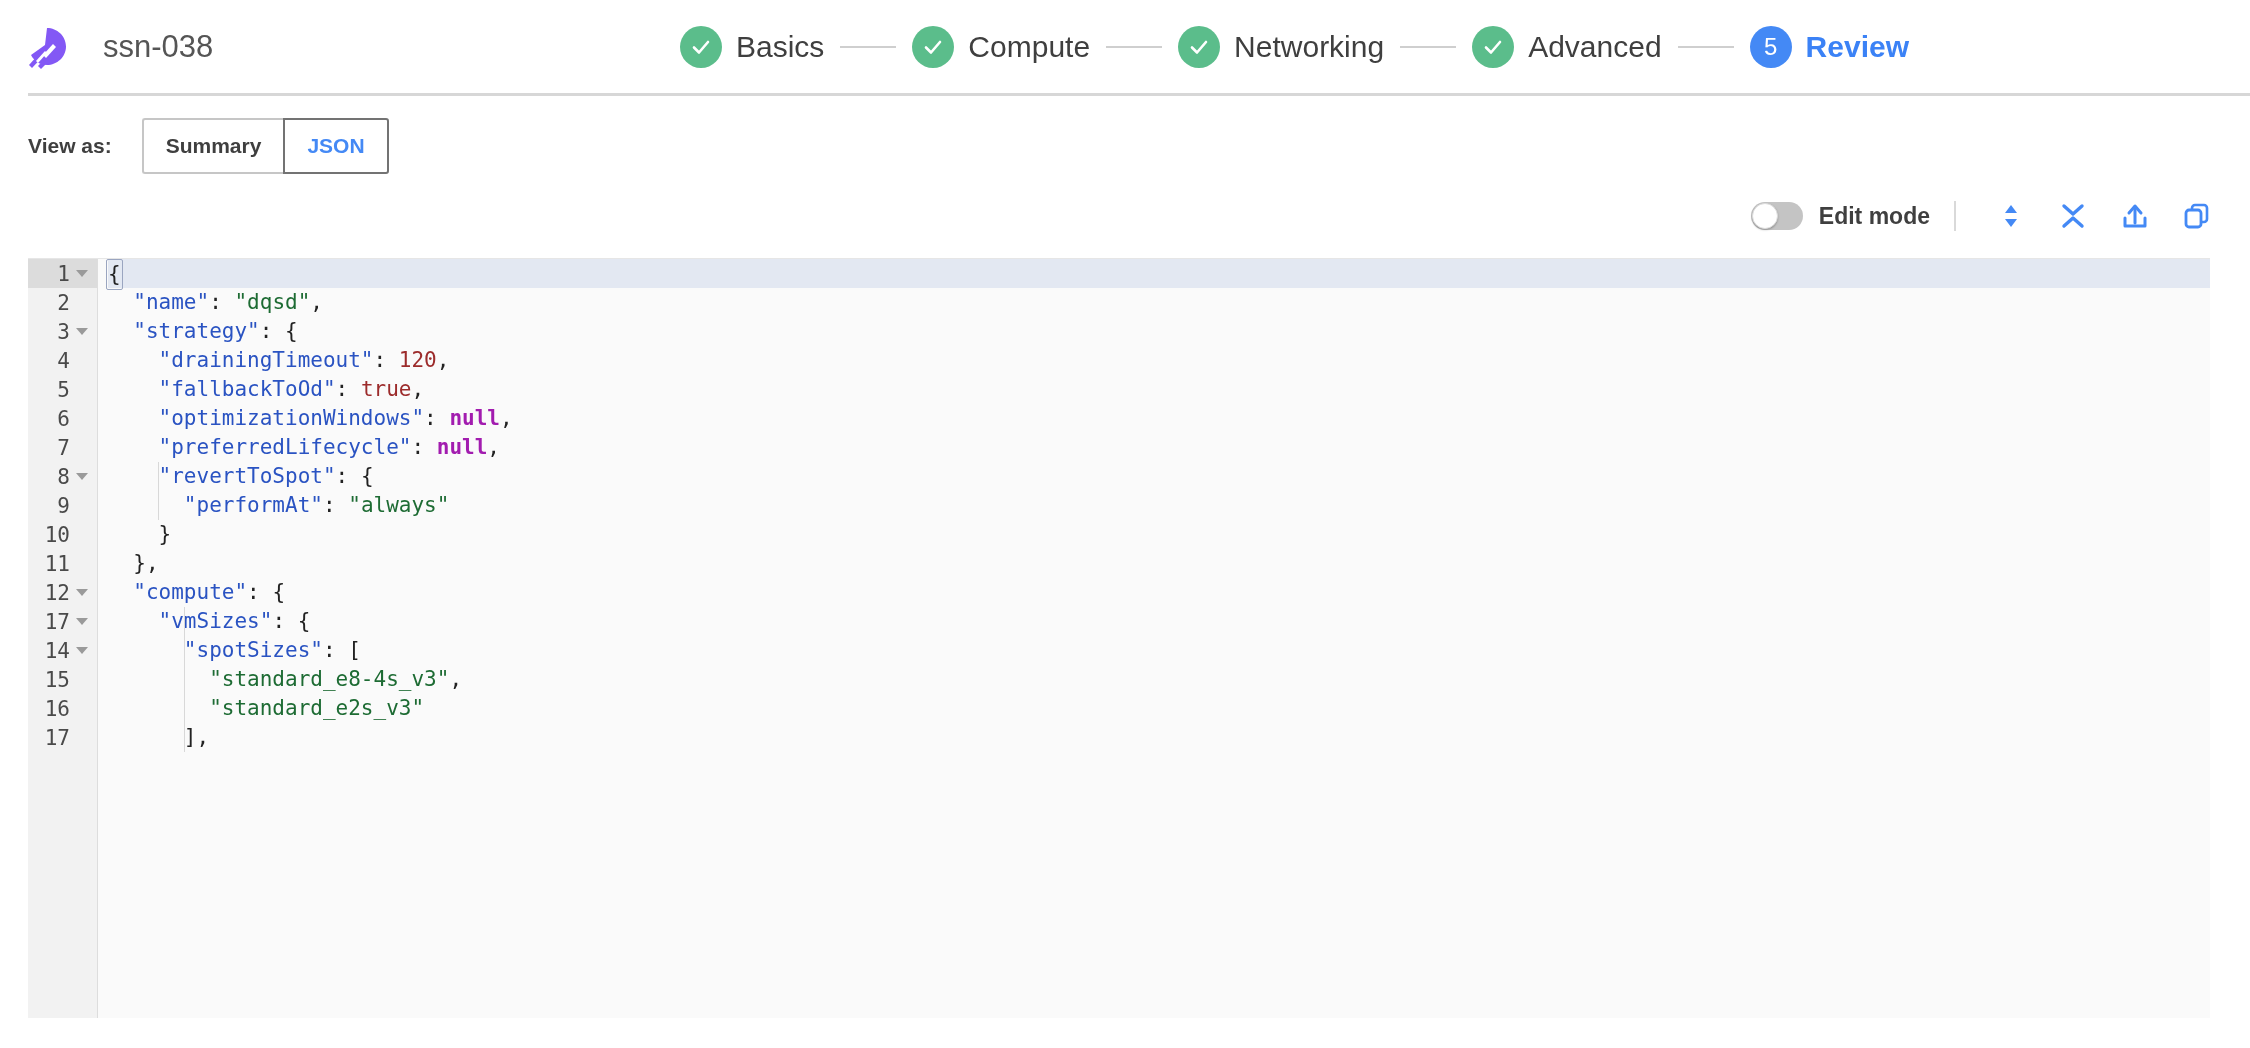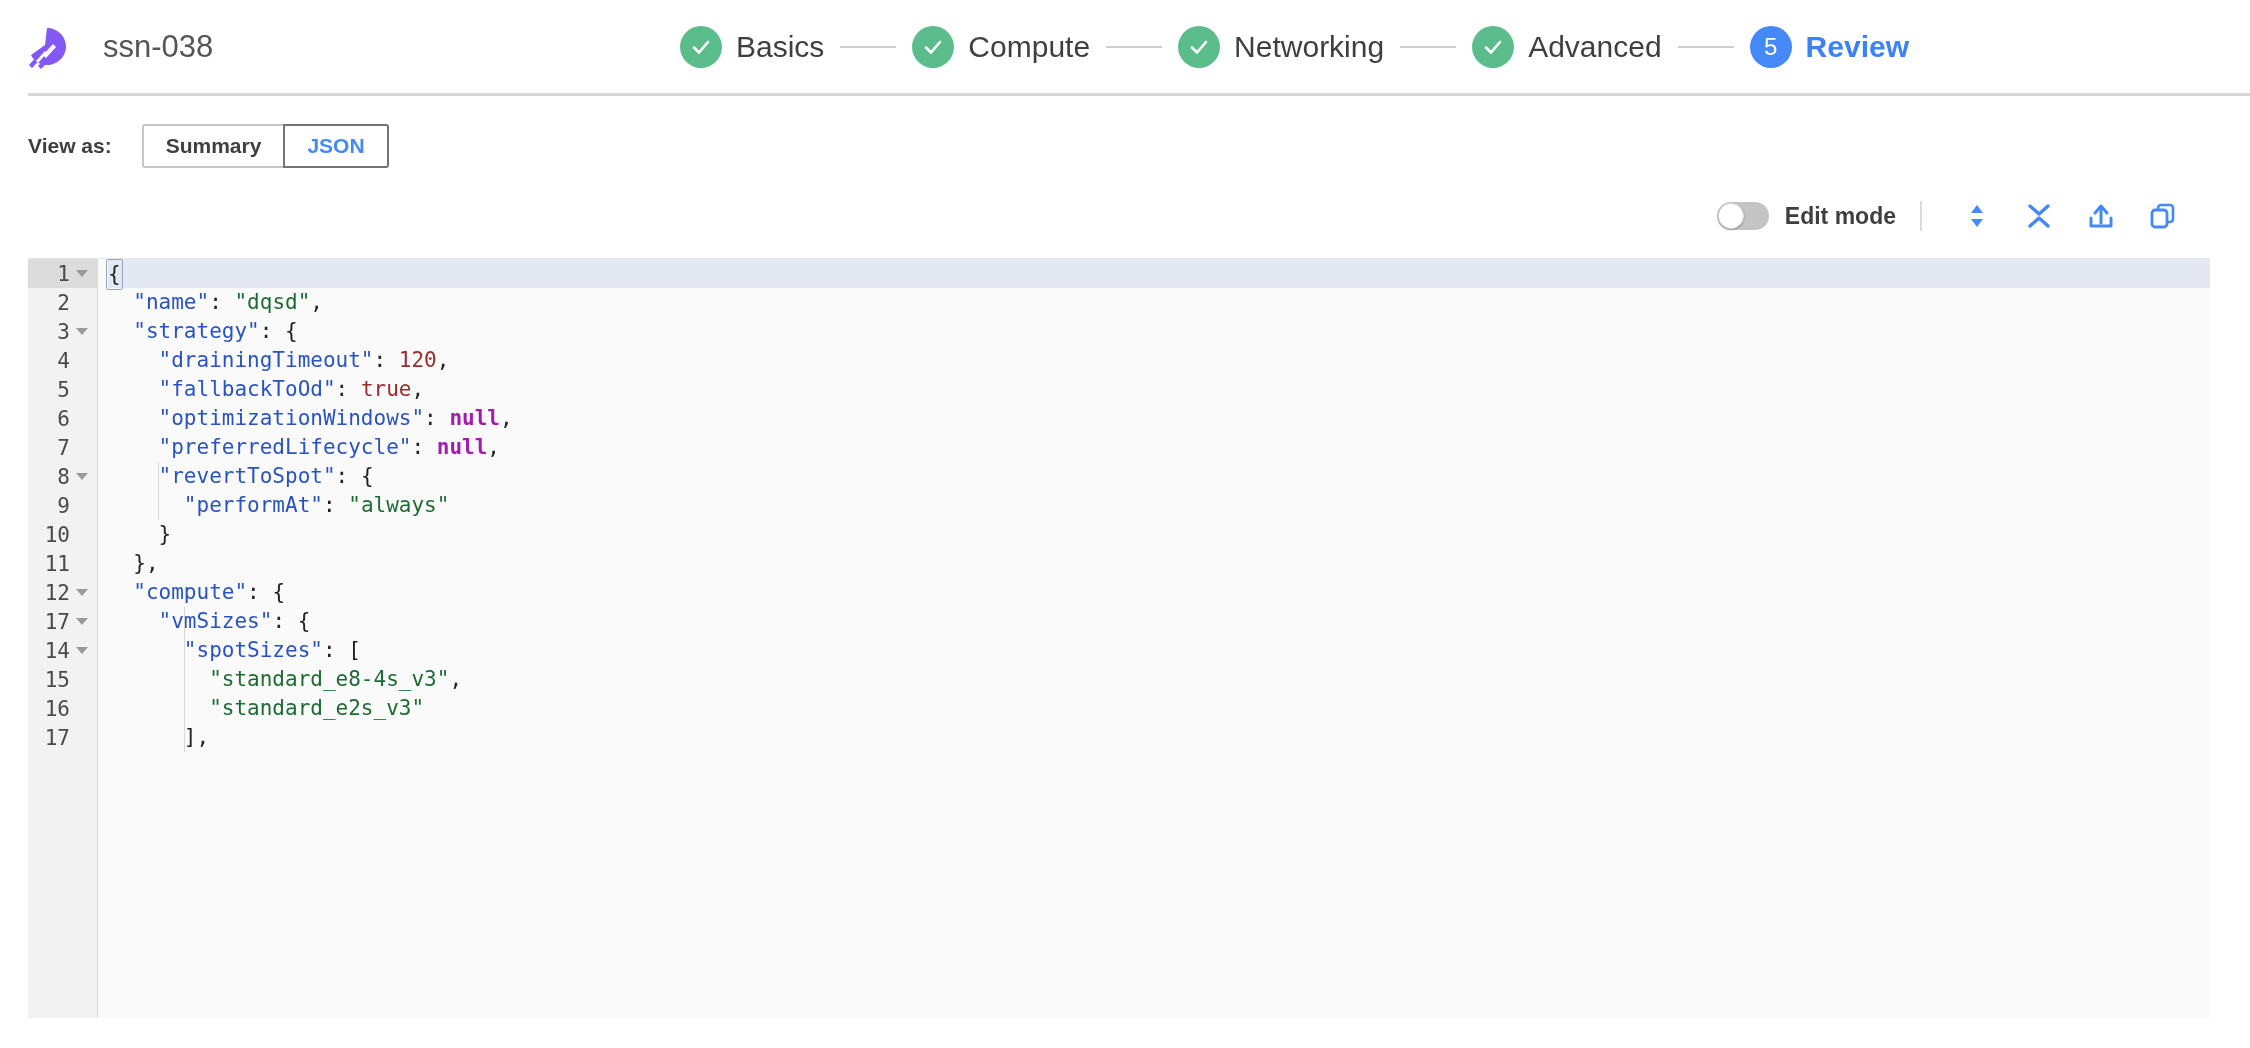--- a/index.html
+++ b/index.html
@@ -112,21 +112,21 @@
     height: 60px;
   }
   .viewas-label {
     font-size: 21px;
     font-weight: bold;
     color: #3f3f3f;
     margin-right: 30px;
   }
   .segmented {
     display: flex;
-    height: 44px;
+    height: 56px;
     border-radius: 3px;
   }
   .seg {
     display: flex;
     align-items: center;
     justify-content: center;
     padding: 0 22px;
     font-size: 21px;
     font-weight: bold;
     background: #ffffff;
@@ -142,21 +142,21 @@
     border: 2px solid #737373;
     border-radius: 0 3px 3px 0;
     color: #4489f5;
   }
 
   
   .editor-toolbar {
     display: flex;
     align-items: center;
     justify-content: flex-end;
-    padding-right: 56px;
+    padding-right: 22px;
     height: 48px;
     margin-top: 38px;
   }
   .toggle {
     width: 52px; height: 28px;
     border-radius: 14px;
     background: #c4c4c4;
     position: relative;
     flex: 0 0 52px;
     cursor: pointer;

